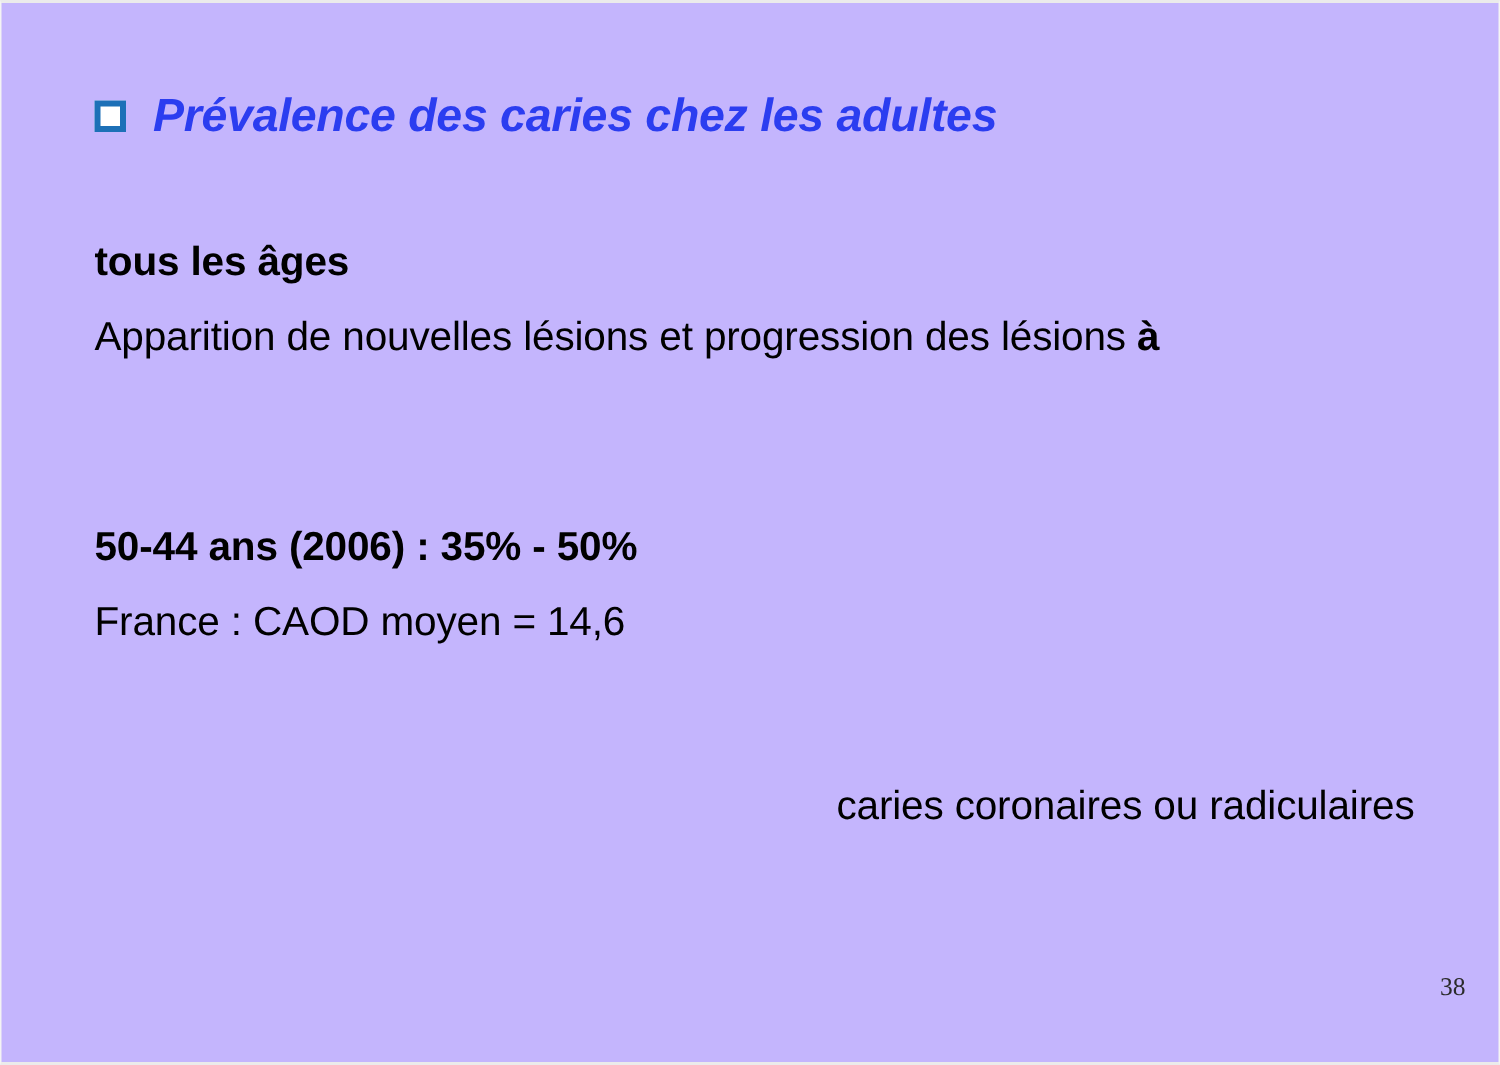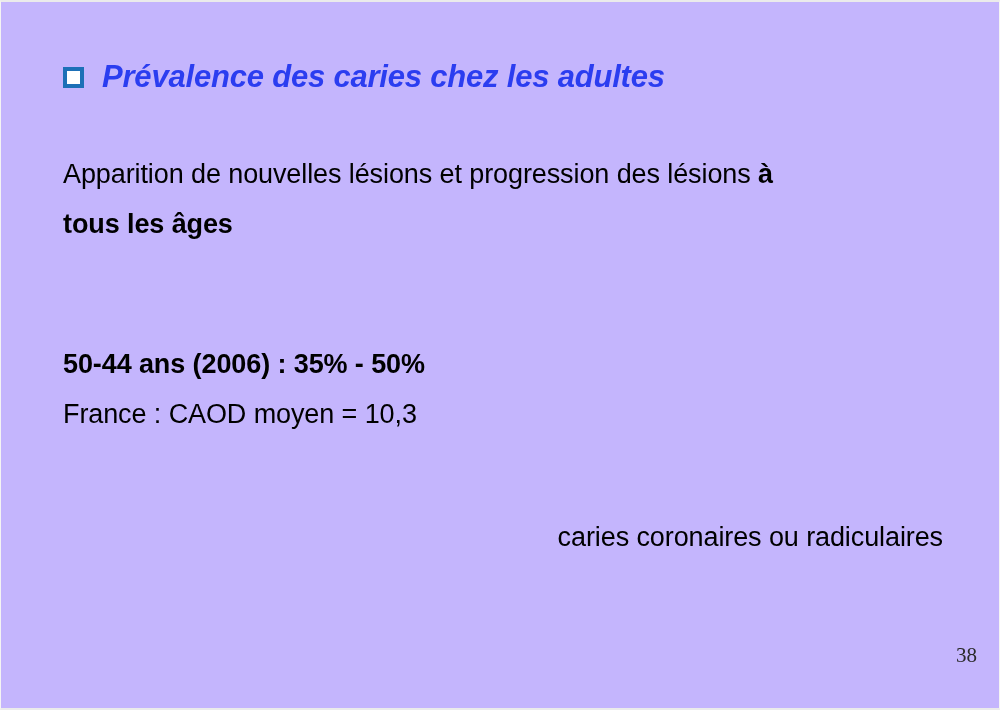--- a/index.html
+++ b/index.html
@@ -92,45 +92,45 @@
     text-decoration: underline;
     text-underline-offset: 3px;
   }
 
   
   .page-number {
     position: absolute;
     right: 22px;
     bottom: 40px;
     font-family: "Liberation Serif", serif;
-    font-size: 21px;
+    font-size: 17px;
     color: #2b2b2b;
   }
 </style>
 </head>
 <body>
 
 <div id="slide">
 
   <div class="title-row">
     <span class="bullet-square">
       <span class="sq-shadow"></span>
       <span class="sq-front"></span>
     </span>
     <span class="slide-title">Prévalence des caries chez les adultes</span>
   </div>
 
   <div class="body-block blk-1">
+    <div class="line"><span class="bold">tous les âges</span></div>
     <div class="line"><span class="reg">Apparition de nouvelles lésions et progression des lésions </span><span class="bold">à</span></div>
-    <div class="line"><span class="bold">tous les âges</span></div>
   </div>
 
   <div class="body-block blk-2">
     <div class="line"><span class="bold">50-44 ans (2006) : 35% - 50%</span></div>
-    <div class="line"><span class="reg">France : CAOD moyen = 10,3</span></div>
+    <div class="line"><span class="reg">France : CAOD moyen = 14,6</span></div>
   </div>
 
   <div class="body-block blk-3">
     <div class="line center-ish"><span class="reg">caries coronaires ou radiculaires</span></div>
   </div>
 
   <div class="page-number">38</div>
 
 </div>
 

